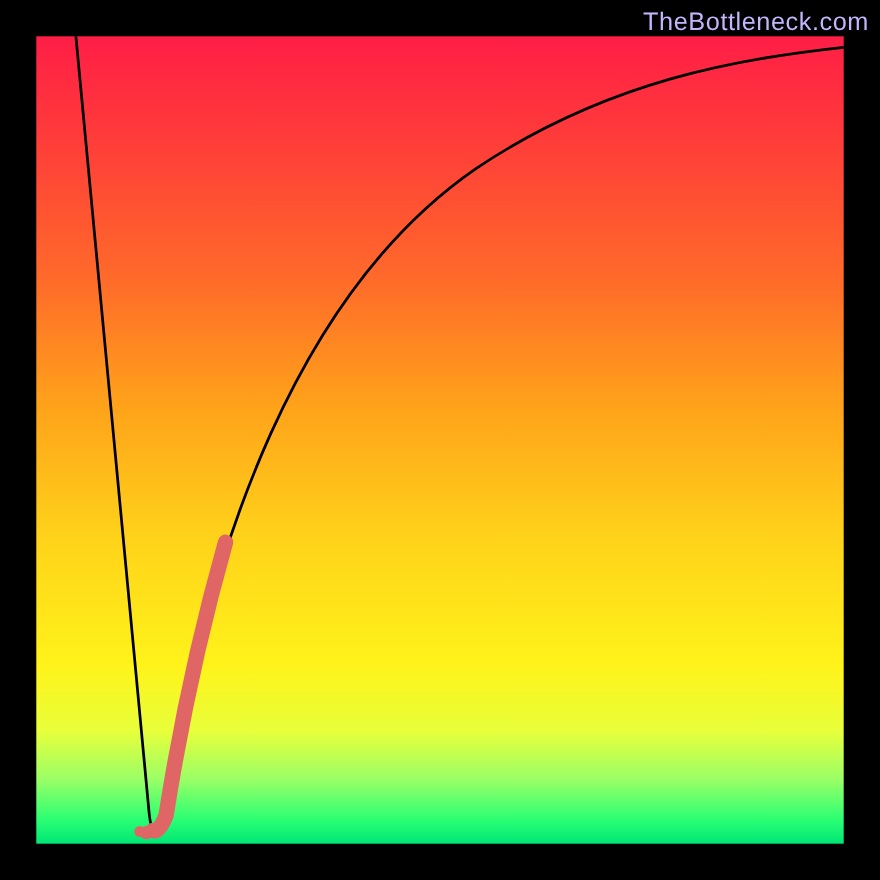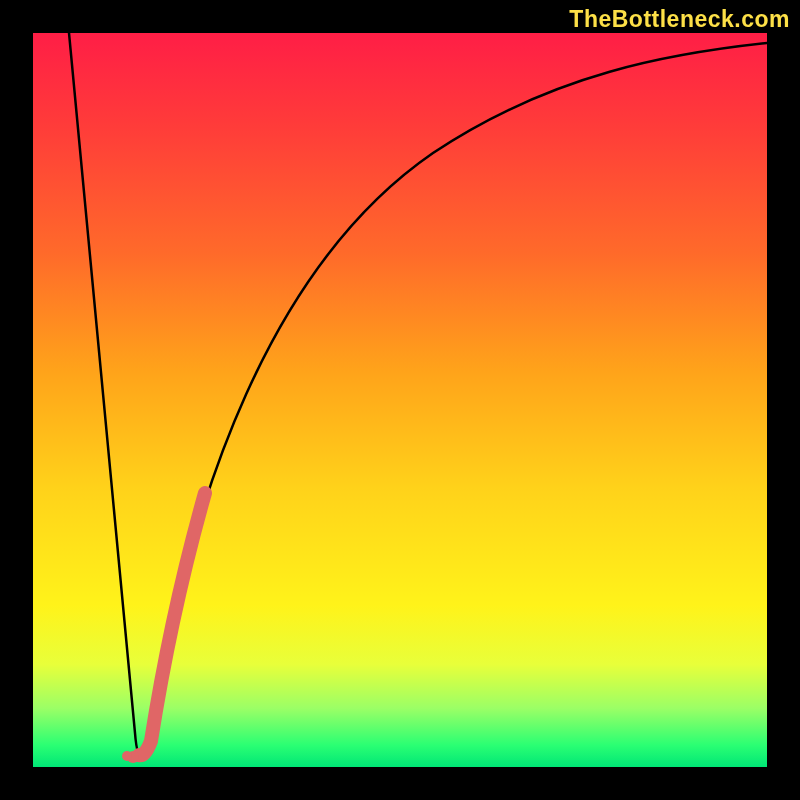--- a/index.html
+++ b/index.html
@@ -37,24 +37,24 @@
       #e8ff3a 86%,
       #9bff66 92%,
       #2bff73 97%,
       #00e676 100%
     );
   }
   .watermark {
     position: absolute;
     top: 6px;
     right: 10px;
-    color: #fde047;
+    color: #c4b5fd;
     font-size: 23px;
     letter-spacing: 0.5px;
-    font-weight: 700;
+    font-weight: 400;
     user-select: none;
   }
   svg.curve {
     position: absolute;
     left: 0;
     top: 0;
   }
 </style>
 </head>
 <body>

